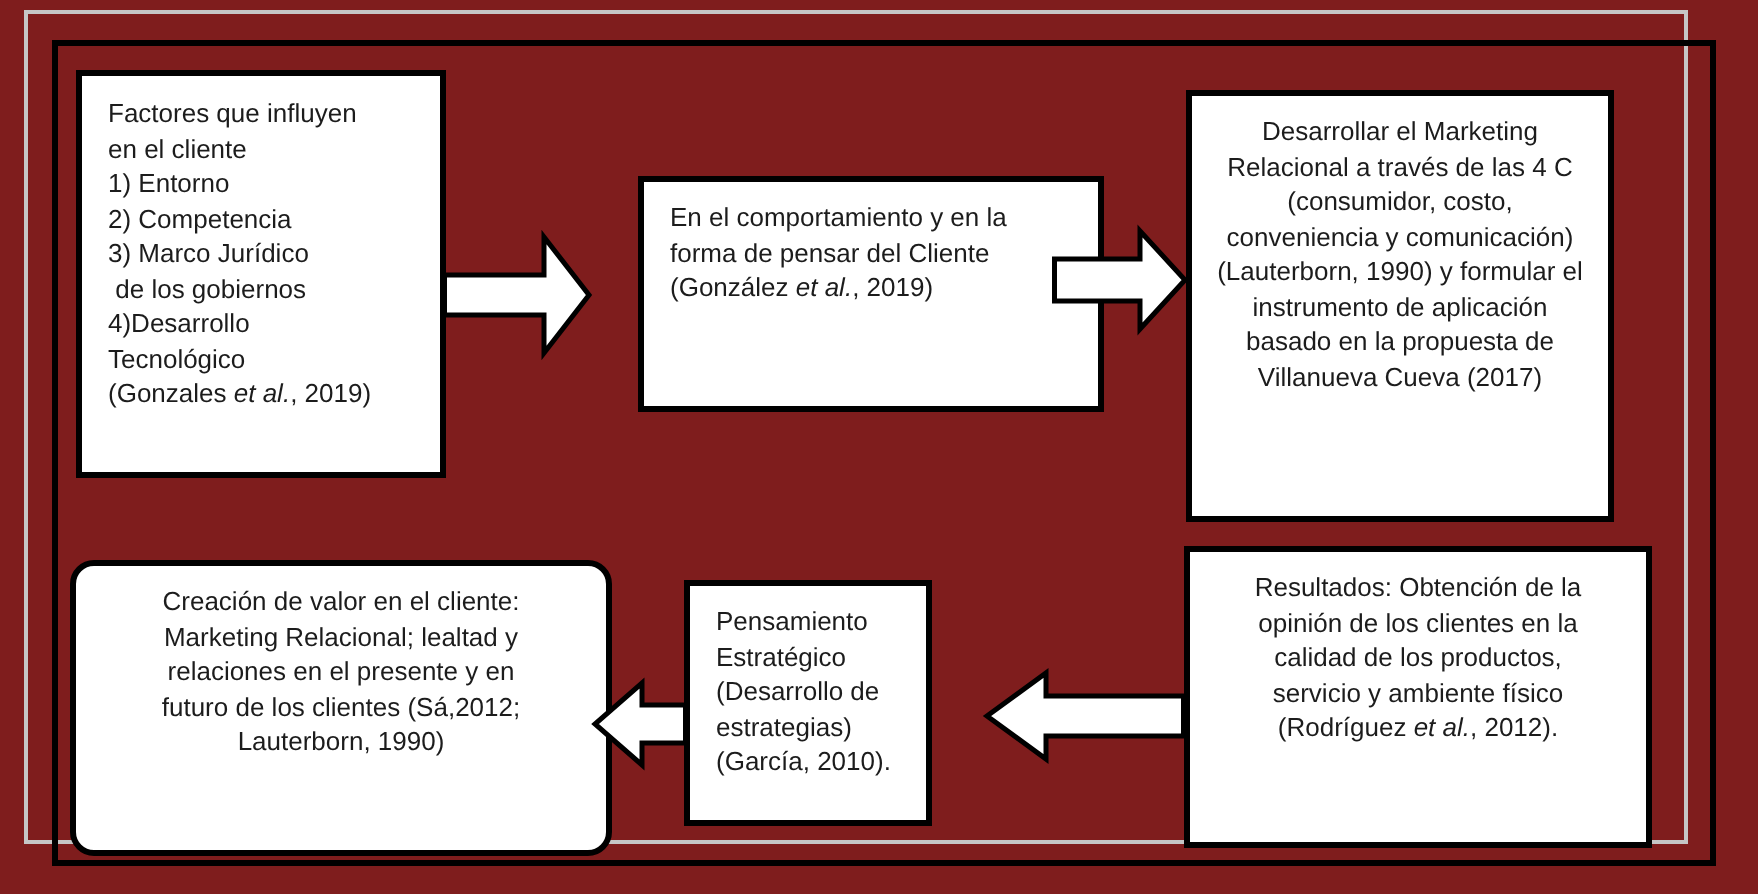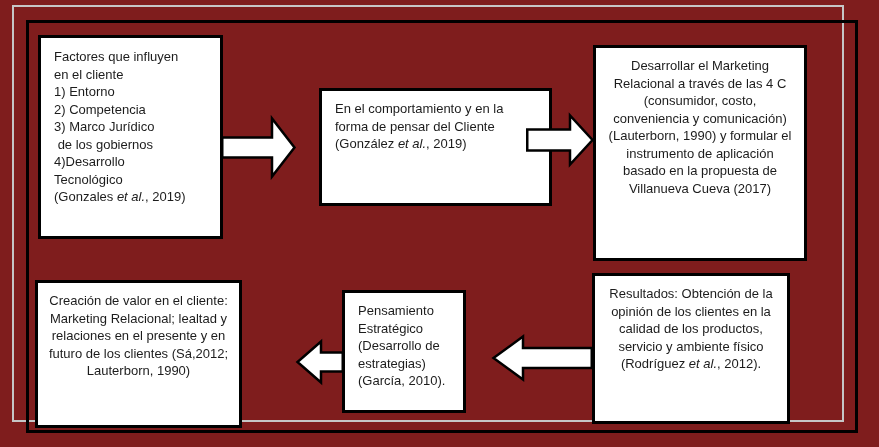--- a/index.html
+++ b/index.html
@@ -42,23 +42,23 @@
     font-size: 13px;
     line-height: 17.5px;
   }
   .txt {
     white-space: pre-wrap;
   }
   .txt i { }
   .b1 { left: 38px;  top: 35px;  width: 185px; height: 204px; padding: 10px 6px 0 13px; text-align: left; }
   .b2 { left: 295px; top: 88px;  width: 233px; height: 118px; padding: 9px 6px 0 13px;  text-align: left; margin-left: 24px; }
   .b3 { left: 593px; top: 45px;  width: 214px; height: 216px; padding: 9px 4px 0 4px;   text-align: center; }
-  .b4 { left: 35px;  top: 280px; width: 207px; height: 148px; padding: 9px 5px 0 5px;   text-align: center; }
+  .b4 { left: 35px;  top: 280px; width: 271px; height: 148px; padding: 9px 5px 0 5px;   text-align: center; border-radius: 12px; }
   .b5 { left: 342px; top: 290px; width: 124px; height: 123px; padding: 9px 5px 0 13px;  text-align: left; }
-  .b6 { left: 592px; top: 273px; width: 198px; height: 151px; padding: 9px 5px 16px 5px;   text-align: center; }
+  .b6 { left: 592px; top: 273px; width: 234px; height: 151px; padding: 9px 5px 16px 5px;   text-align: center; }
   .arrow {
     position: absolute;
     z-index: 3;
     overflow: visible;
   }
   .arrow polygon {
     fill: #ffffff;
     stroke: #000000;
     stroke-width: 2.5;
     stroke-linejoin: miter;

